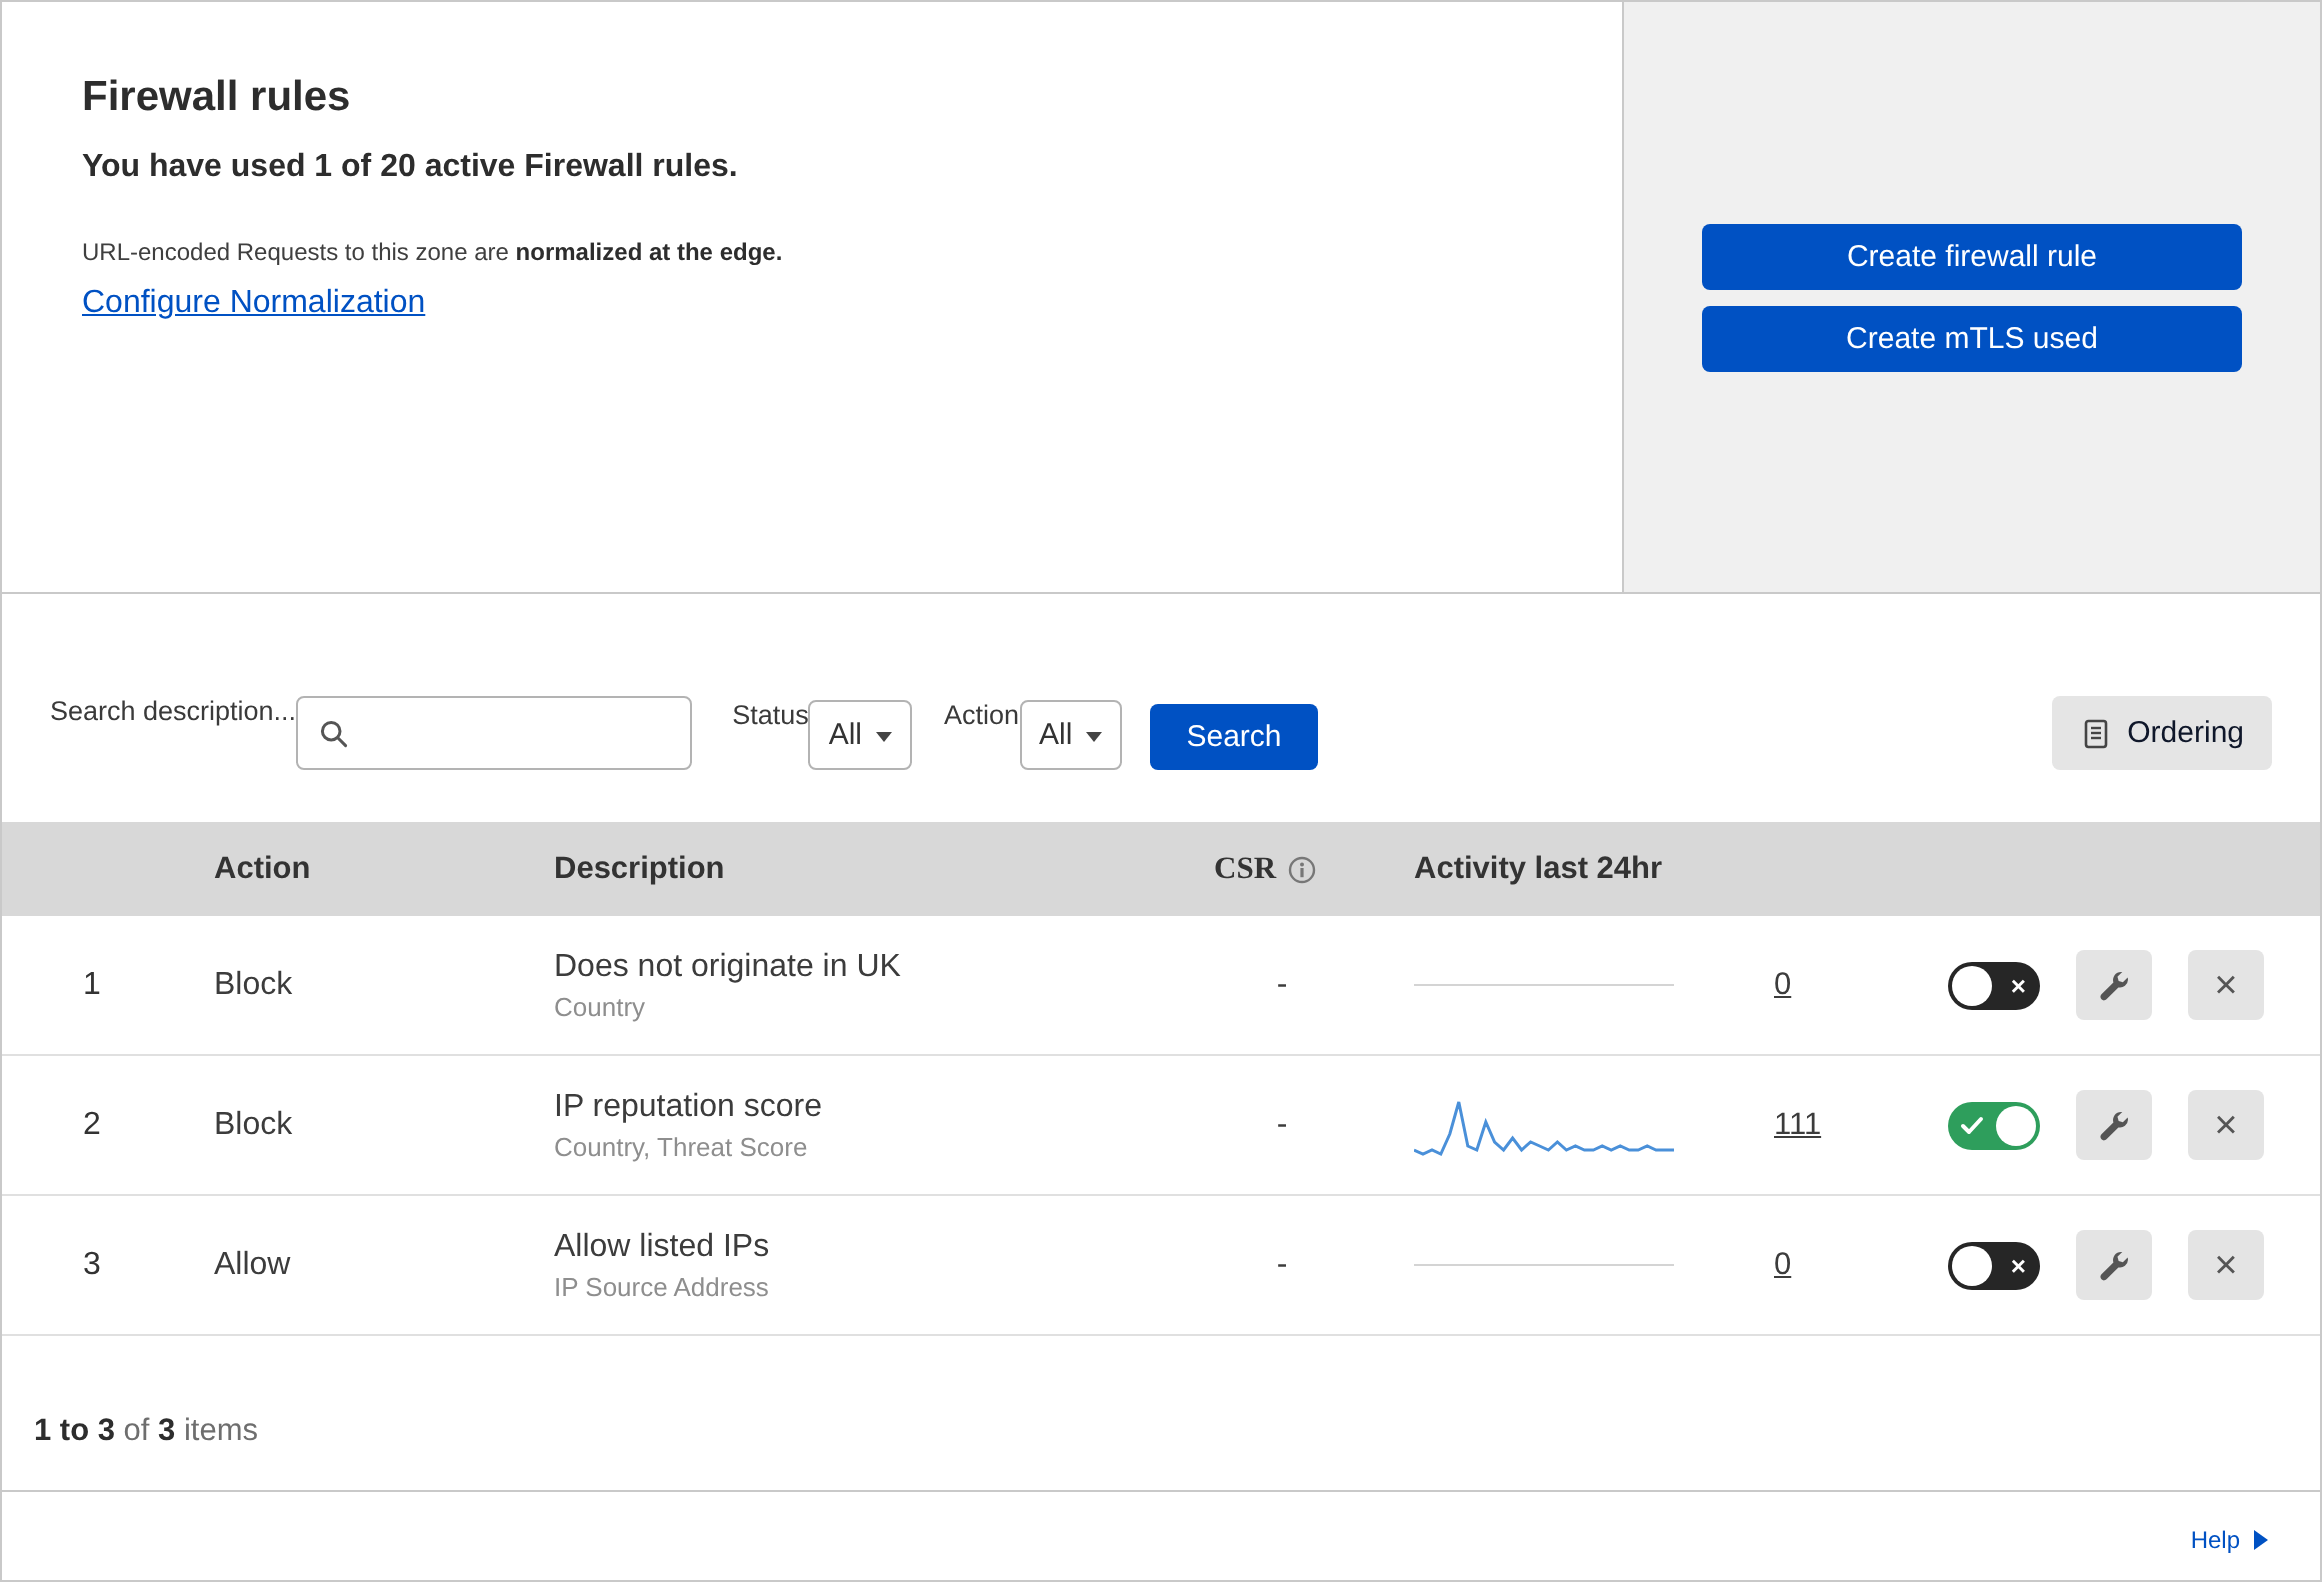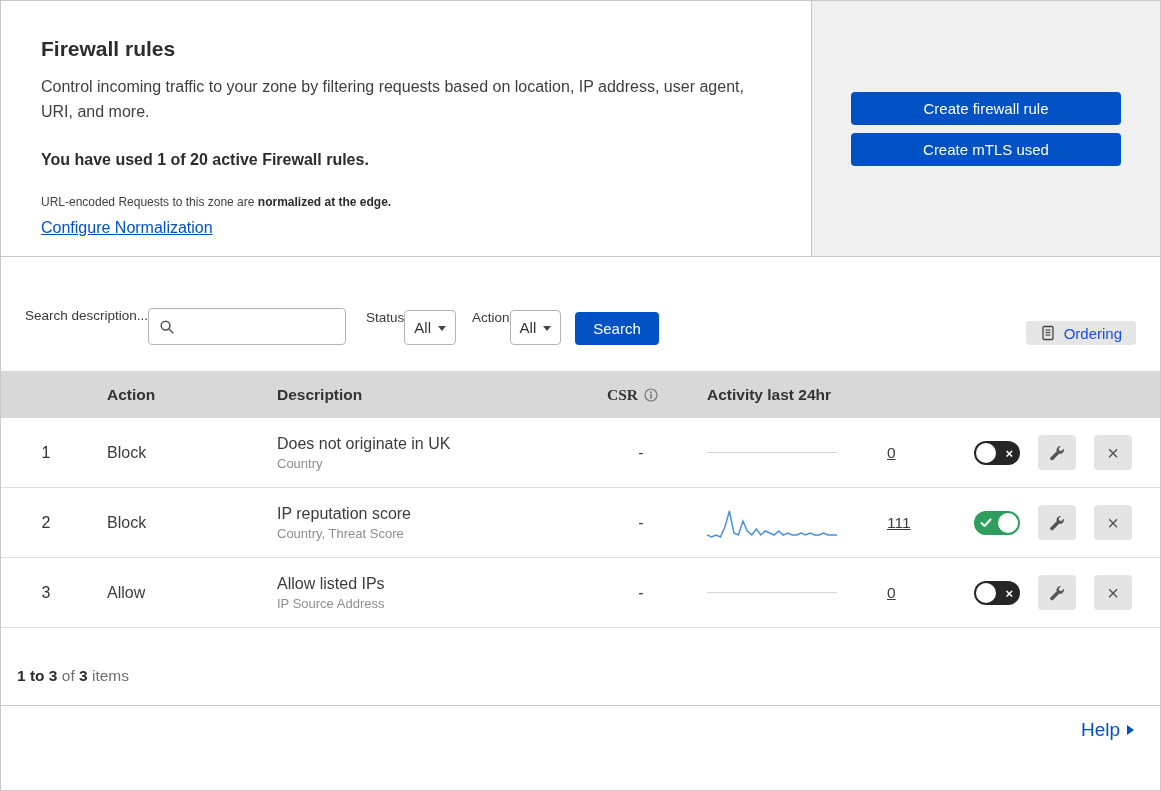--- a/index.html
+++ b/index.html
@@ -2,21 +2,21 @@
 <html><head>
 <meta charset="utf-8">
 <style>
   * { box-sizing: border-box; }
   html,body { margin:0; padding:0; background:#fff; }
   body { font-family: "Liberation Sans", "DejaVu Sans", sans-serif; color:#3c3c3c; }
 
   .app { width:1161px; height:791px; border:1px solid #c9c9c9; background:#fff; overflow:hidden; }
 
   
-  .top { display:flex; height:256px; border-bottom:1px solid #c9c9c9;justify-content:space-between; }
+  .top { display:flex; height:296px; border-bottom:1px solid #c9c9c9;justify-content:space-between; }
   .intro { flex:1; padding:36px 40px; }
   .page-title { margin:0 0 14px 0; font-size:21px; font-weight:600; color:#2d2d2d; }
   .desc { margin:0 0 26px 0; font-size:16px; line-height:1.55; max-width:745px; color:#3f3f3f; }
   .usage { margin:0 0 26px 0; font-size:16px; font-weight:700; color:#2d2d2d; }
   .norm { margin:0 0 10px 0; font-size:12px; color:#3f3f3f; }
   .norm strong { color:#2d2d2d; }
   .link { display:inline-block; color:#0051c3; font-size:16px; text-decoration:underline; cursor:pointer; }
 
   .actions-panel { width:349px; background:#f0f0f0; border-left:1px solid #c9c9c9;
     display:flex; flex-direction:column; justify-content:center; align-items:center; gap:8px; }
@@ -32,22 +32,22 @@
   .search-box { position:relative; width:198px; height:37px; border:1px solid #b3b3b3; border-radius:4px; background:#fff; }
   .search-box svg { position:absolute; left:10px; top:10px; }
   .search-box input { width:100%; height:100%; border:none; outline:none; background:transparent;
     padding:0 8px 0 34px; font-family:inherit; font-size:15px; color:#333; }
   .status-group { margin-right:16px; }
   .action-group { margin-right:14px; }
   .select { height:35px; background:#fff; border:1px solid #b3b3b3; border-radius:4px;
     display:inline-flex; align-items:center; gap:7px; padding:0 9px; font-size:15px; color:#333; cursor:pointer; }
   .caret { width:0; height:0; border-top:5px solid #444; border-left:4px solid transparent; border-right:4px solid transparent; margin-top:2px; }
   .btn-search { height:33px; padding:4px 18px; }
-  .ordering { margin-left:auto; height:24px; background:#e5e5e5; border:none; border-radius:4px;
-    display:flex; align-items:center; gap:8px; padding:0 14px; font-family:inherit; font-size:15px; color:#1d4ed8; cursor:pointer; }
+  .ordering { margin-left:auto; height:37px; background:#e5e5e5; border:none; border-radius:4px;
+    display:flex; align-items:center; gap:8px; padding:0 14px; font-family:inherit; font-size:15px; color:#0f172a; cursor:pointer; }
 
   
   .grid { display:grid; grid-template-columns:90px 170px 330px 100px 245px 1fr; align-items:center; }
   .thead { height:47px; background:#d8d8d8; font-size:15.5px; font-weight:700; color:#333; }
   .thead > div { padding-left:16px; }
   .thead > div:first-child { padding-left:0; }
   .csr-h { display:flex; align-items:center; gap:6px;font-family:Liberation Serif, serif; }
 
   .trow { height:70px; border-bottom:1px solid #e0e0e0; font-size:16px; }
   .cell-num { text-align:center; color:#333; }
@@ -73,32 +73,31 @@
     color:#fff; font-size:13px; font-weight:700; line-height:1; }
   .toggle.on { background:#2e9e5c; }
   .toggle.on .knob { right:2px; }
   .toggle.on .checkmark { position:absolute; left:6px; top:7px; }
 
   
   .tfoot { height:77px; display:flex; align-items:flex-end; padding:0 16px 20px 16px; font-size:15.5px; }
   .tfoot .bold { font-weight:700; color:#2d2d2d; }
   .tfoot .muted { color:#6e6e6e; }
   .helpbar { height:49px; border-top:1px solid #c9c9c9; display:flex; align-items:center; justify-content:flex-end; padding-right:26px; }
-  .help-link { display:flex; align-items:center; color:#0051c3; font-size:19px; cursor:pointer; }
+  .help-link { display:flex; align-items:center; color:#0051c3; font-size:12px; cursor:pointer; }
   .tri { width:0; height:0; border-left:7px solid #0051c3; border-top:5px solid transparent; border-bottom:5px solid transparent; margin-left:7px; }
 </style>
 </head>
 <body>
 
 <div class="app">
 
   <div class="top">
     <div class="intro">
       <h1 class="page-title">Firewall rules</h1>
-      <p class="desc">Control incoming traffic to your zone by filtering requests based on location, IP address, user agent, URI, and more.</p>
       <p class="usage">You have used 1 of 20 active Firewall rules.</p>
       <p class="norm"><span>URL-encoded Requests to this zone are </span><strong>normalized at the edge.</strong></p>
       <a class="link">Configure Normalization</a>
     </div>
     <div class="actions-panel">
       <button class="btn-primary">Create firewall rule</button>
       <button class="btn-primary">Create mTLS used</button>
     </div>
   </div>
 

